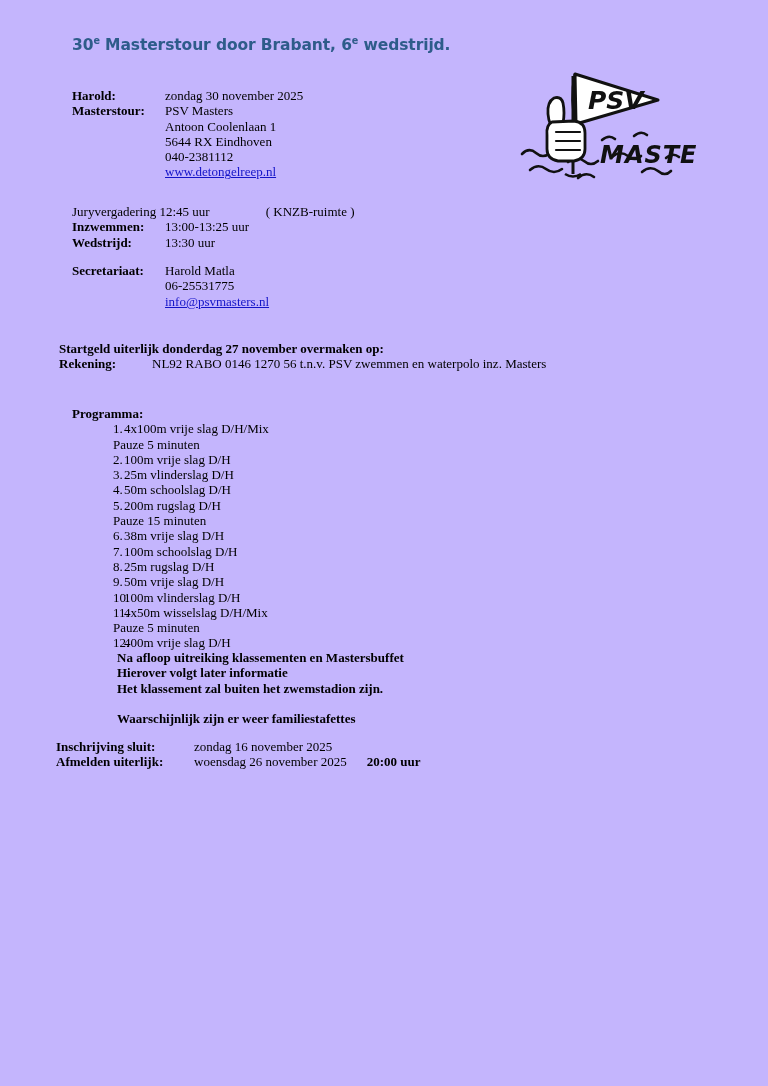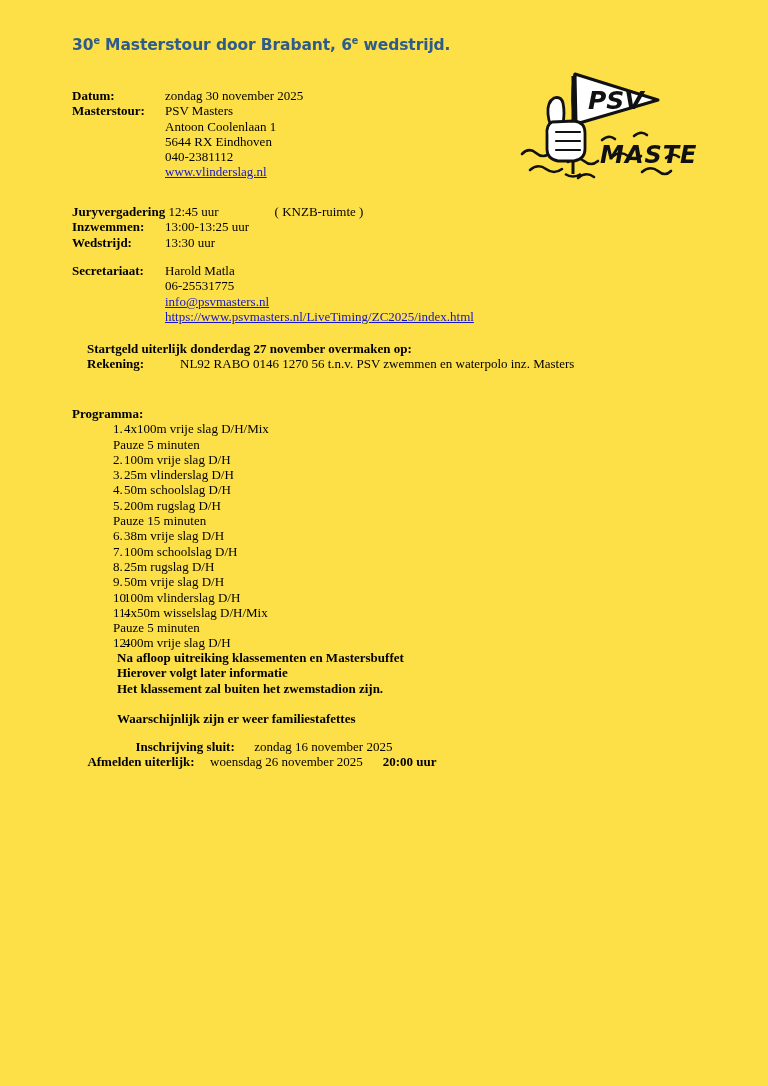--- a/index.html
+++ b/index.html
@@ -14,21 +14,21 @@
     font-family: "Liberation Serif", "DejaVu Serif", serif;
     color: #000000;
     overflow: hidden;
   }
 
   .page {
     position: absolute;
     left: 0; top: 0;
     width: 768px;
     height: 1086px;
-    background: #fde047;
+    background: #c4b5fd;
   }
 
   
   .doc-title {
     position: absolute;
     left: 72px;
     top: 36px;
     font-family: "DejaVu Sans", "Liberation Sans", sans-serif;
     font-size: 15.5px;
     font-weight: bold;
@@ -81,43 +81,43 @@
 
   a.link {
     color: #1414C8;
     text-decoration: underline;
   }
 
   
   #info-block      { left: 72px; top: 88px;  }
   #times-block     { left: 72px; top: 204px; }
   #secretariat-blk { left: 72px; top: 263px; }
-  #payment-block   { left: 87px; top: 341px; }
+  #payment-block   { left: 59px; top: 341px; }
   #programma-block { left: 72px; top: 399px; margin-top: 7px; }
   #notes-block     { left: 117px; top: 650px; }
-  #deadlines-block { left: 72px; top: 739px; text-align: center; }
+  #deadlines-block { left: 56px; top: 739px; }
 
   
   .prg-head { font-weight: bold; }
   .prg-row { white-space: nowrap; height: 15.3px; }
   .prg-num {
     display: inline-block;
     width: 52px;
     padding-left: 41px;
     box-sizing: border-box;
   }
   .prg-name { display: inline-block; }
   .prg-pause {
     padding-left: 41px;
     white-space: nowrap;
     height: 15.3px;
   }
 
   
-  .jury-lbl { font-weight: bold; }
+  .jury-lbl { font-weight: normal; }
   .jury-time { }
   .jury-room { display: inline-block; padding-left: 56px; }
 
   .spacer { height: 15.3px; }
 
   .deadline-lbl {
     display: inline-block;
     width: 138px;
     font-weight: bold;
     vertical-align: top;
@@ -169,36 +169,36 @@
 
       <path d="M57 99 L57 112" stroke="#111" stroke-width="3" fill="none"></path>
       <path d="M49 112 q8 5 16 0" stroke="#111" stroke-width="2.6" fill="none"></path>
 
       <text x="84" y="101" font-family="DejaVu Sans, Liberation Sans, sans-serif" font-size="24" font-weight="bold" font-style="italic" fill="#111" letter-spacing="1">MASTERS</text>
     </svg>
   </div>
 
   <div class="block" id="info-block">
     <div class="row">
-      <span class="lbl">Datum:</span><span class="val">zondag 30 november 2025</span>
+      <span class="lbl">Harold:</span><span class="val">zondag 30 november 2025</span>
     </div>
     <div class="row">
       <span class="lbl">Masterstour:</span><span class="val">PSV Masters</span>
     </div>
     <div class="row">
       <span class="ind"></span><span class="val">Antoon Coolenlaan 1</span>
     </div>
     <div class="row">
       <span class="ind"></span><span class="val">5644 RX  Eindhoven</span>
     </div>
     <div class="row">
       <span class="ind"></span><span class="val">040-2381112</span>
     </div>
     <div class="row">
-      <span class="ind"></span><a class="link val" href="#">www.vlinderslag.nl</a>
+      <span class="ind"></span><a class="link val" href="#">www.detongelreep.nl</a>
     </div>
   </div>
 
   <div class="block" id="times-block">
     <div class="row">
       <span class="jury-lbl">Juryvergadering</span><span class="jury-time"> <span>12:45 uur</span></span><span class="jury-room">( KNZB-ruimte )</span>
     </div>
     <div class="row">
       <span class="lbl">Inzwemmen:</span><span class="val">13:00-13:25 uur</span>
     </div>
@@ -209,23 +209,20 @@
 
   <div class="block" id="secretariat-blk">
     <div class="row">
       <span class="lbl">Secretariaat:</span><span class="val">Harold Matla</span>
     </div>
     <div class="row">
       <span class="ind"></span><span class="val">06-25531775</span>
     </div>
     <div class="row">
       <span class="ind"></span><a class="link val" href="#">info@psvmasters.nl</a>
-    </div>
-    <div class="row">
-      <span class="ind"></span><a class="link val" href="#">https://www.psvmasters.nl/LiveTiming/ZC2025/index.html</a>
     </div>
   </div>
 
   <div class="block" id="payment-block">
     <div class="row bold-line">Startgeld uiterlijk donderdag 27 november overmaken op:</div>
     <div class="row">
       <span class="lbl">Rekening:</span><span class="val">NL92 RABO 0146 1270 56 t.n.v. PSV zwemmen en waterpolo inz. Masters</span>
     </div>
   </div>
 

